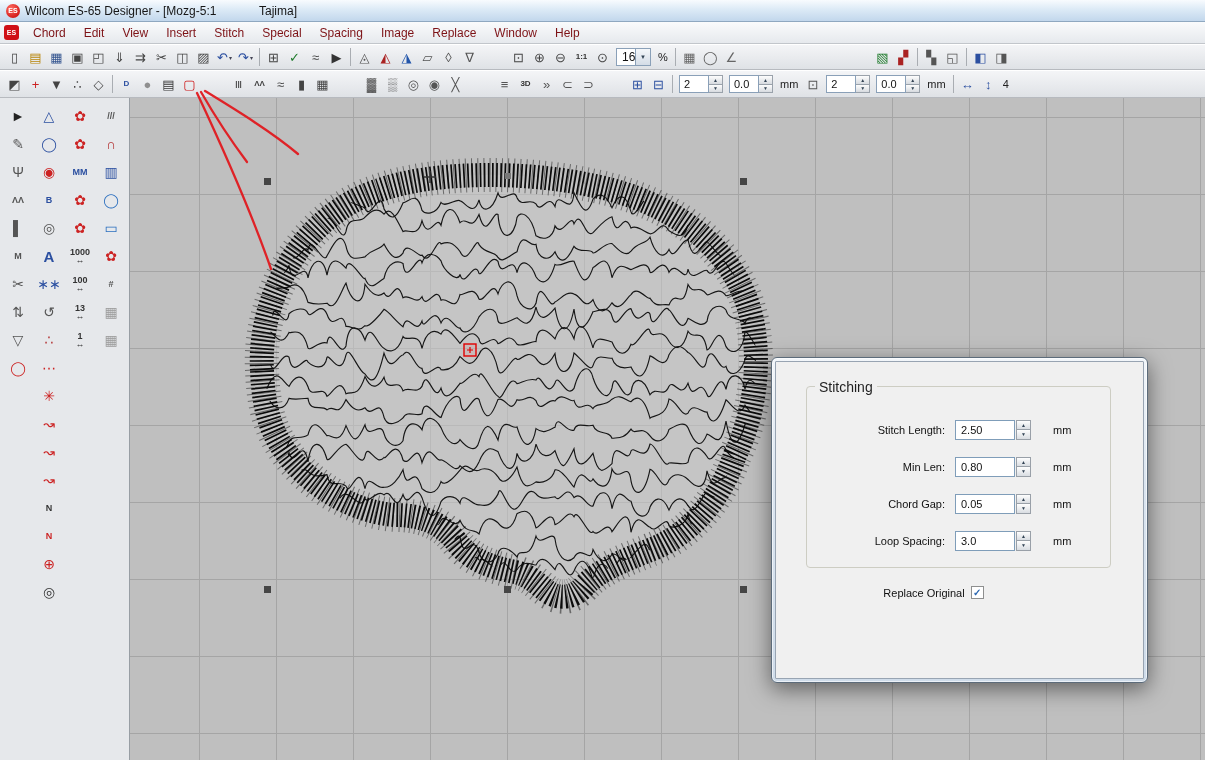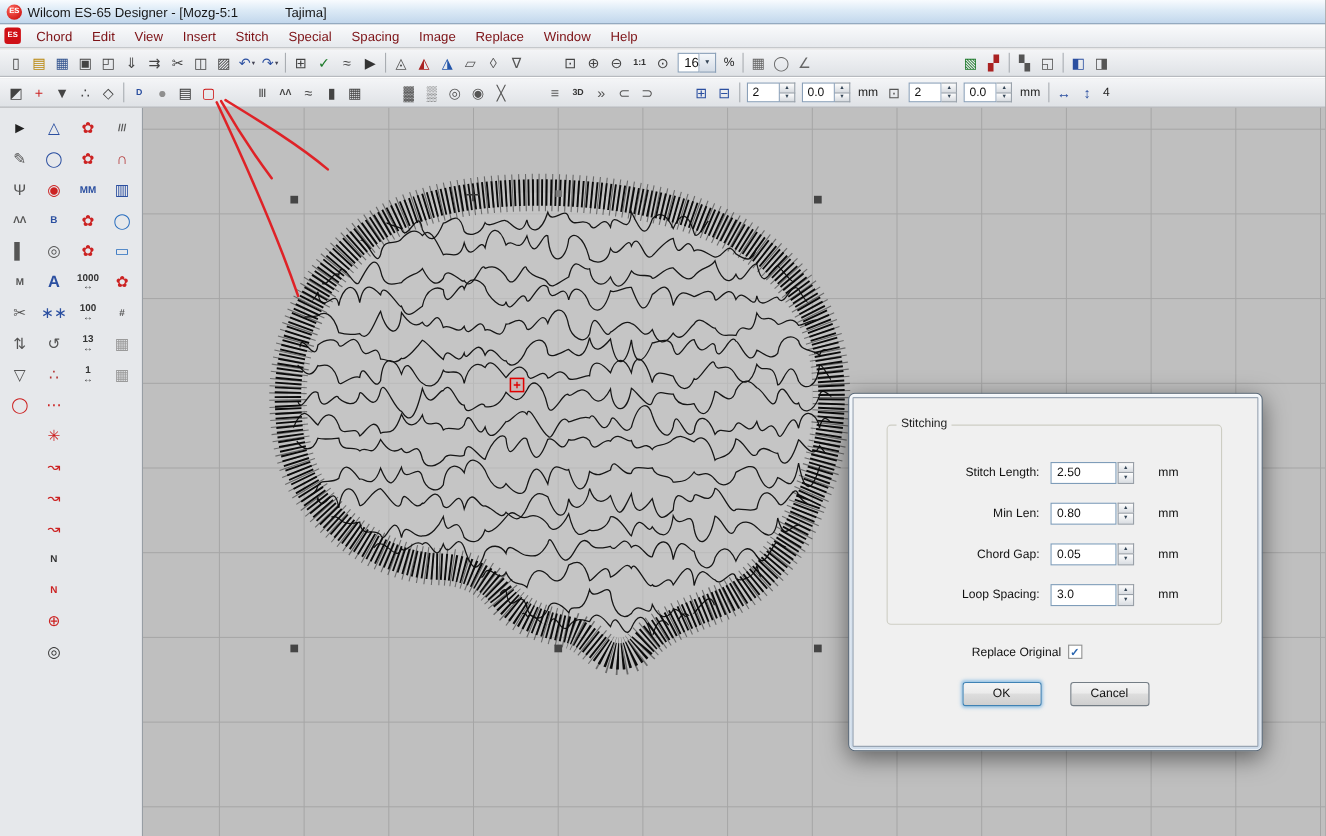--- a/index.html
+++ b/index.html
@@ -64,21 +64,21 @@
 .centermark path{stroke:#e00000;stroke-width:1.2;fill:none}
 .annot path{fill:none;stroke:#e0191f;stroke-width:2.3;stroke-linecap:round;opacity:.95}
 
 
 .dialog{position:absolute;left:771px;top:357px;width:377px;height:326px;z-index:9;border:1px solid #5c6b7a;border-radius:6px;background:linear-gradient(#f2f6fa,#dbe5f0 40%,#cfdcea);box-shadow:0 6px 22px rgba(0,0,0,.5),inset 0 0 0 1px rgba(255,255,255,.6);padding:3px;display:flex;flex-direction:column}
 .dlg-titlebar{height:22px;display:flex;align-items:center;padding:0 7px;position:relative;flex:0 0 auto}
 .dlg-title{font-size:12px;color:#111}
 .dlg-close{position:absolute;right:6px;top:2px;width:30px;height:17px;border:1px solid #8b98a7;border-radius:3px;background:linear-gradient(#fdfdfd,#e3e7ec 50%,#ccd3db);font-size:10px;color:#333;display:flex;align-items:center;justify-content:center;cursor:default;font-family:inherit;padding:0}
 .dlg-body{flex:1;background:#f0f0f0;border:1px solid #98a4b2;position:relative;border-radius:1px}
 .groupbox{position:absolute;left:30px;top:24px;width:305px;height:182px;border:1px solid #cdcdc3;border-radius:4px}
-.group-label{position:absolute;top:-8px;left:8px;background:#f0f0f0;padding:0 4px;font-size:11px;color:#1f1f1f}
+.group-label{position:absolute;top:-8px;left:8px;background:#f0f0f0;padding:0 4px;font-size:14px;color:#1f1f1f}
 .grows{padding-top:24px}
 .grow{display:flex;align-items:center;height:37px;padding-left:12px}
 .grow .lbl{width:136px;text-align:right;padding-right:10px;font-size:11px;color:#111}
 .dfield{width:60px;height:20px;background:#fff;border:1px solid #7f9db9;font-size:11px;display:flex;align-items:center;padding-left:5px;color:#111}
 .dud{display:flex;flex-direction:column;width:15px;height:20px;margin-left:1px}
 .dud span{flex:1;border:1px solid #99a0a8;background:linear-gradient(#fefefe,#d9dde2);font-size:5px;display:flex;align-items:center;justify-content:center;color:#345}
 .dud span:first-child{border-bottom:none}
 .grow .unit{margin-left:22px;font-size:11px;color:#111}
 .dlg-check{position:absolute;top:224px;left:0;right:0;display:flex;align-items:center;justify-content:center;gap:6px;transform:translateX(-26px)}
 .dlg-check .clbl{font-size:11px;color:#111}
@@ -670,20 +670,16 @@
                 <span>▼</span>
               </span>
               <span class="unit">mm</span>
             </div>
           </div>
       </div>
       <div class="dlg-check">
         <span class="clbl">Replace Original</span>
         <span class="cbox" id="replace-cb">✓</span>
       </div>
-      <div class="dlg-buttons">
-        <button class="btn default">OK</button>
-        <button class="btn">Cancel</button>
-      </div>
     </div>
   </div>
 
 </div>
 
 </body></html>

